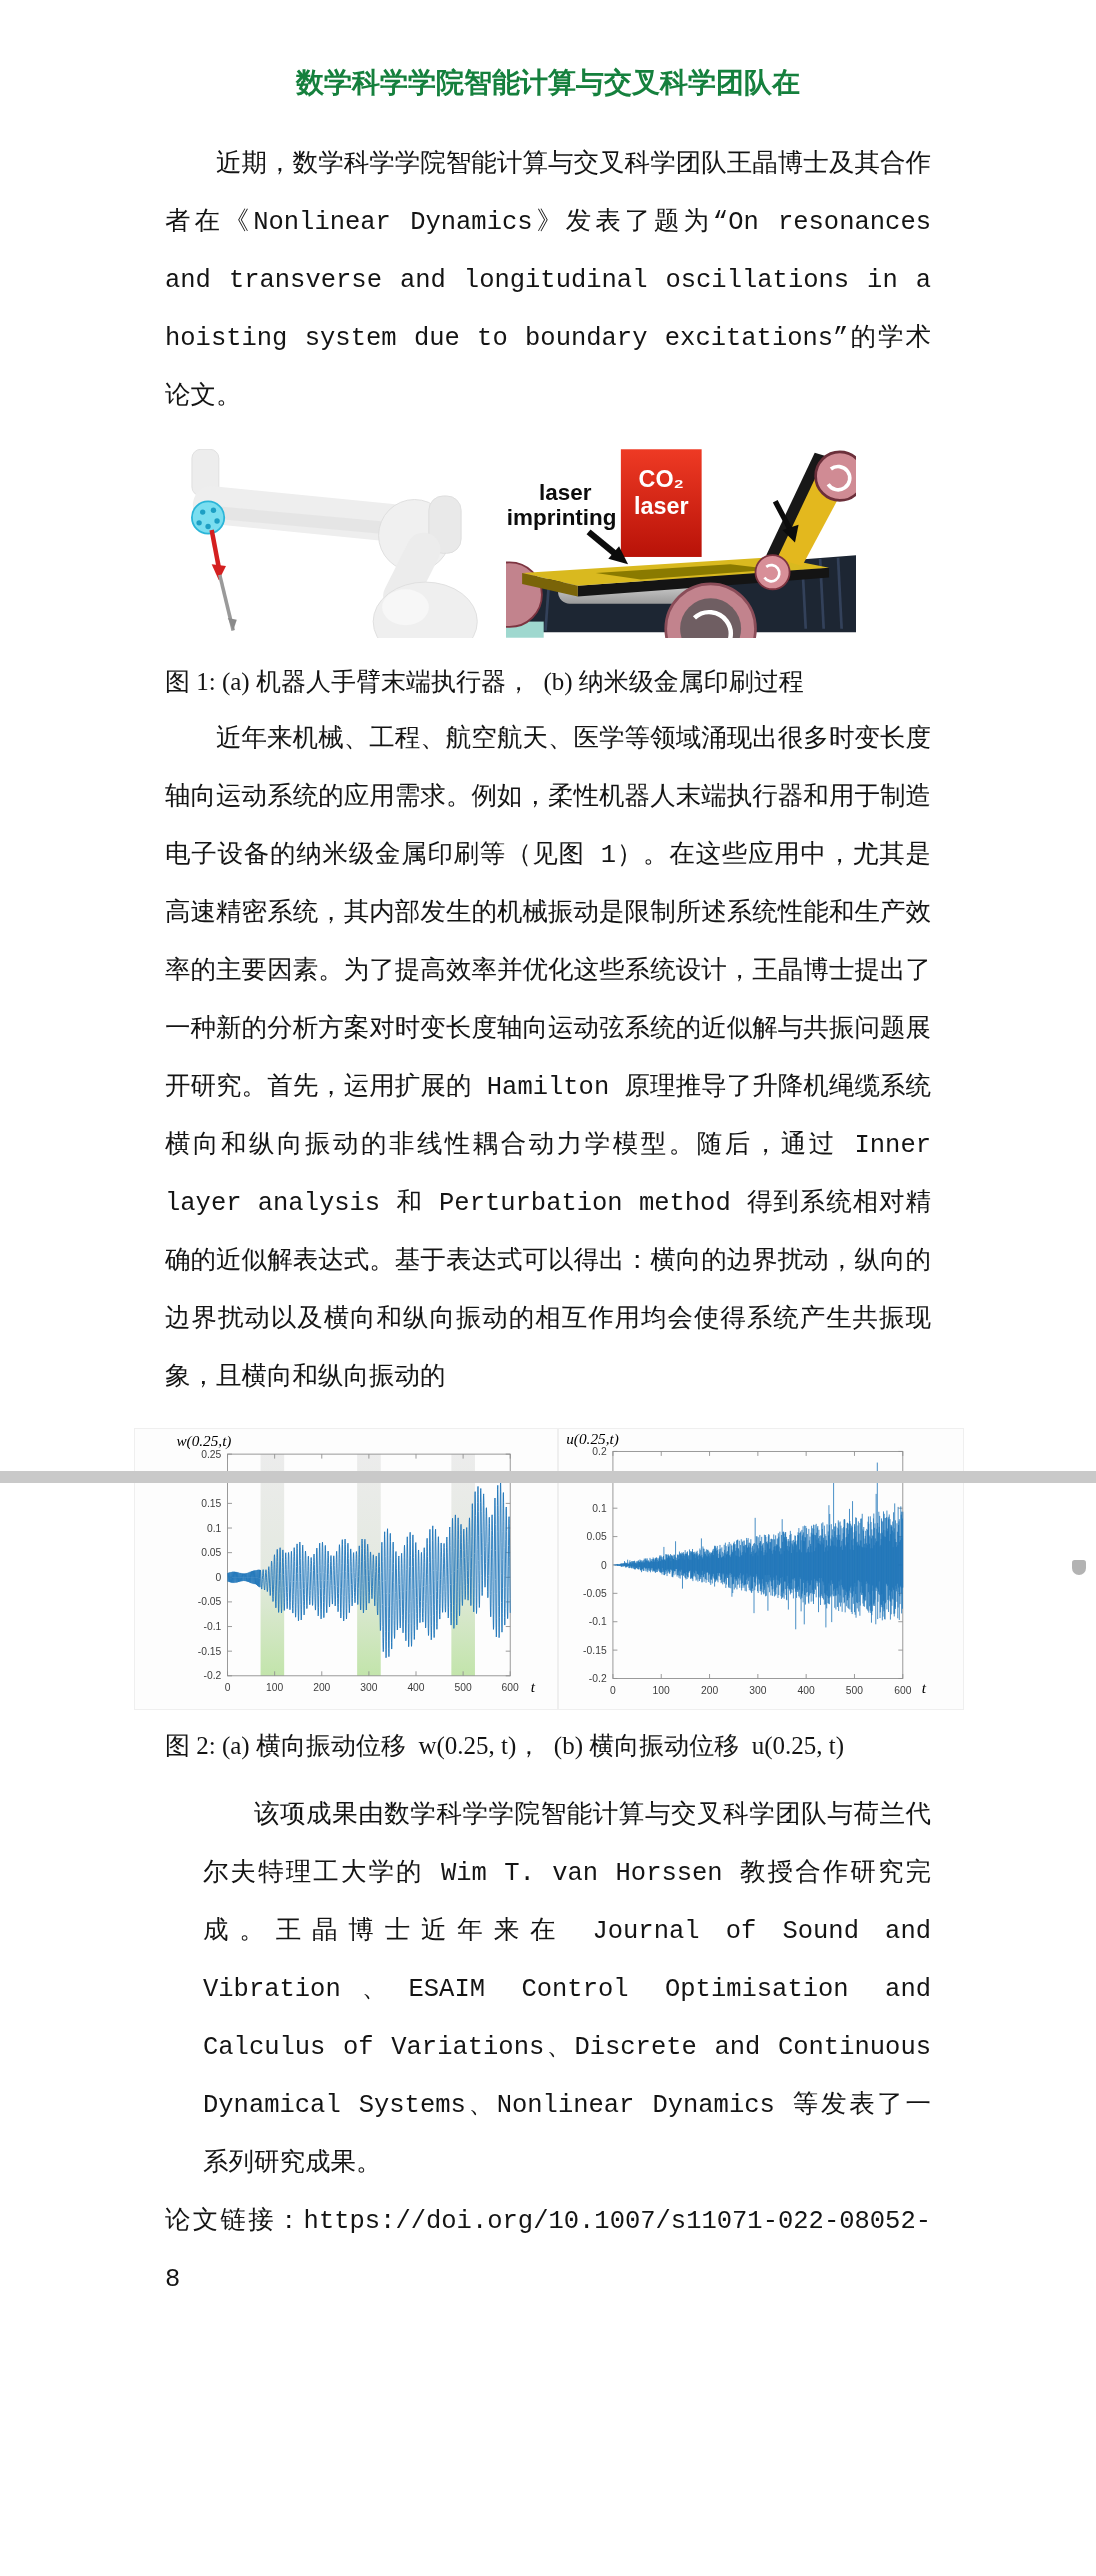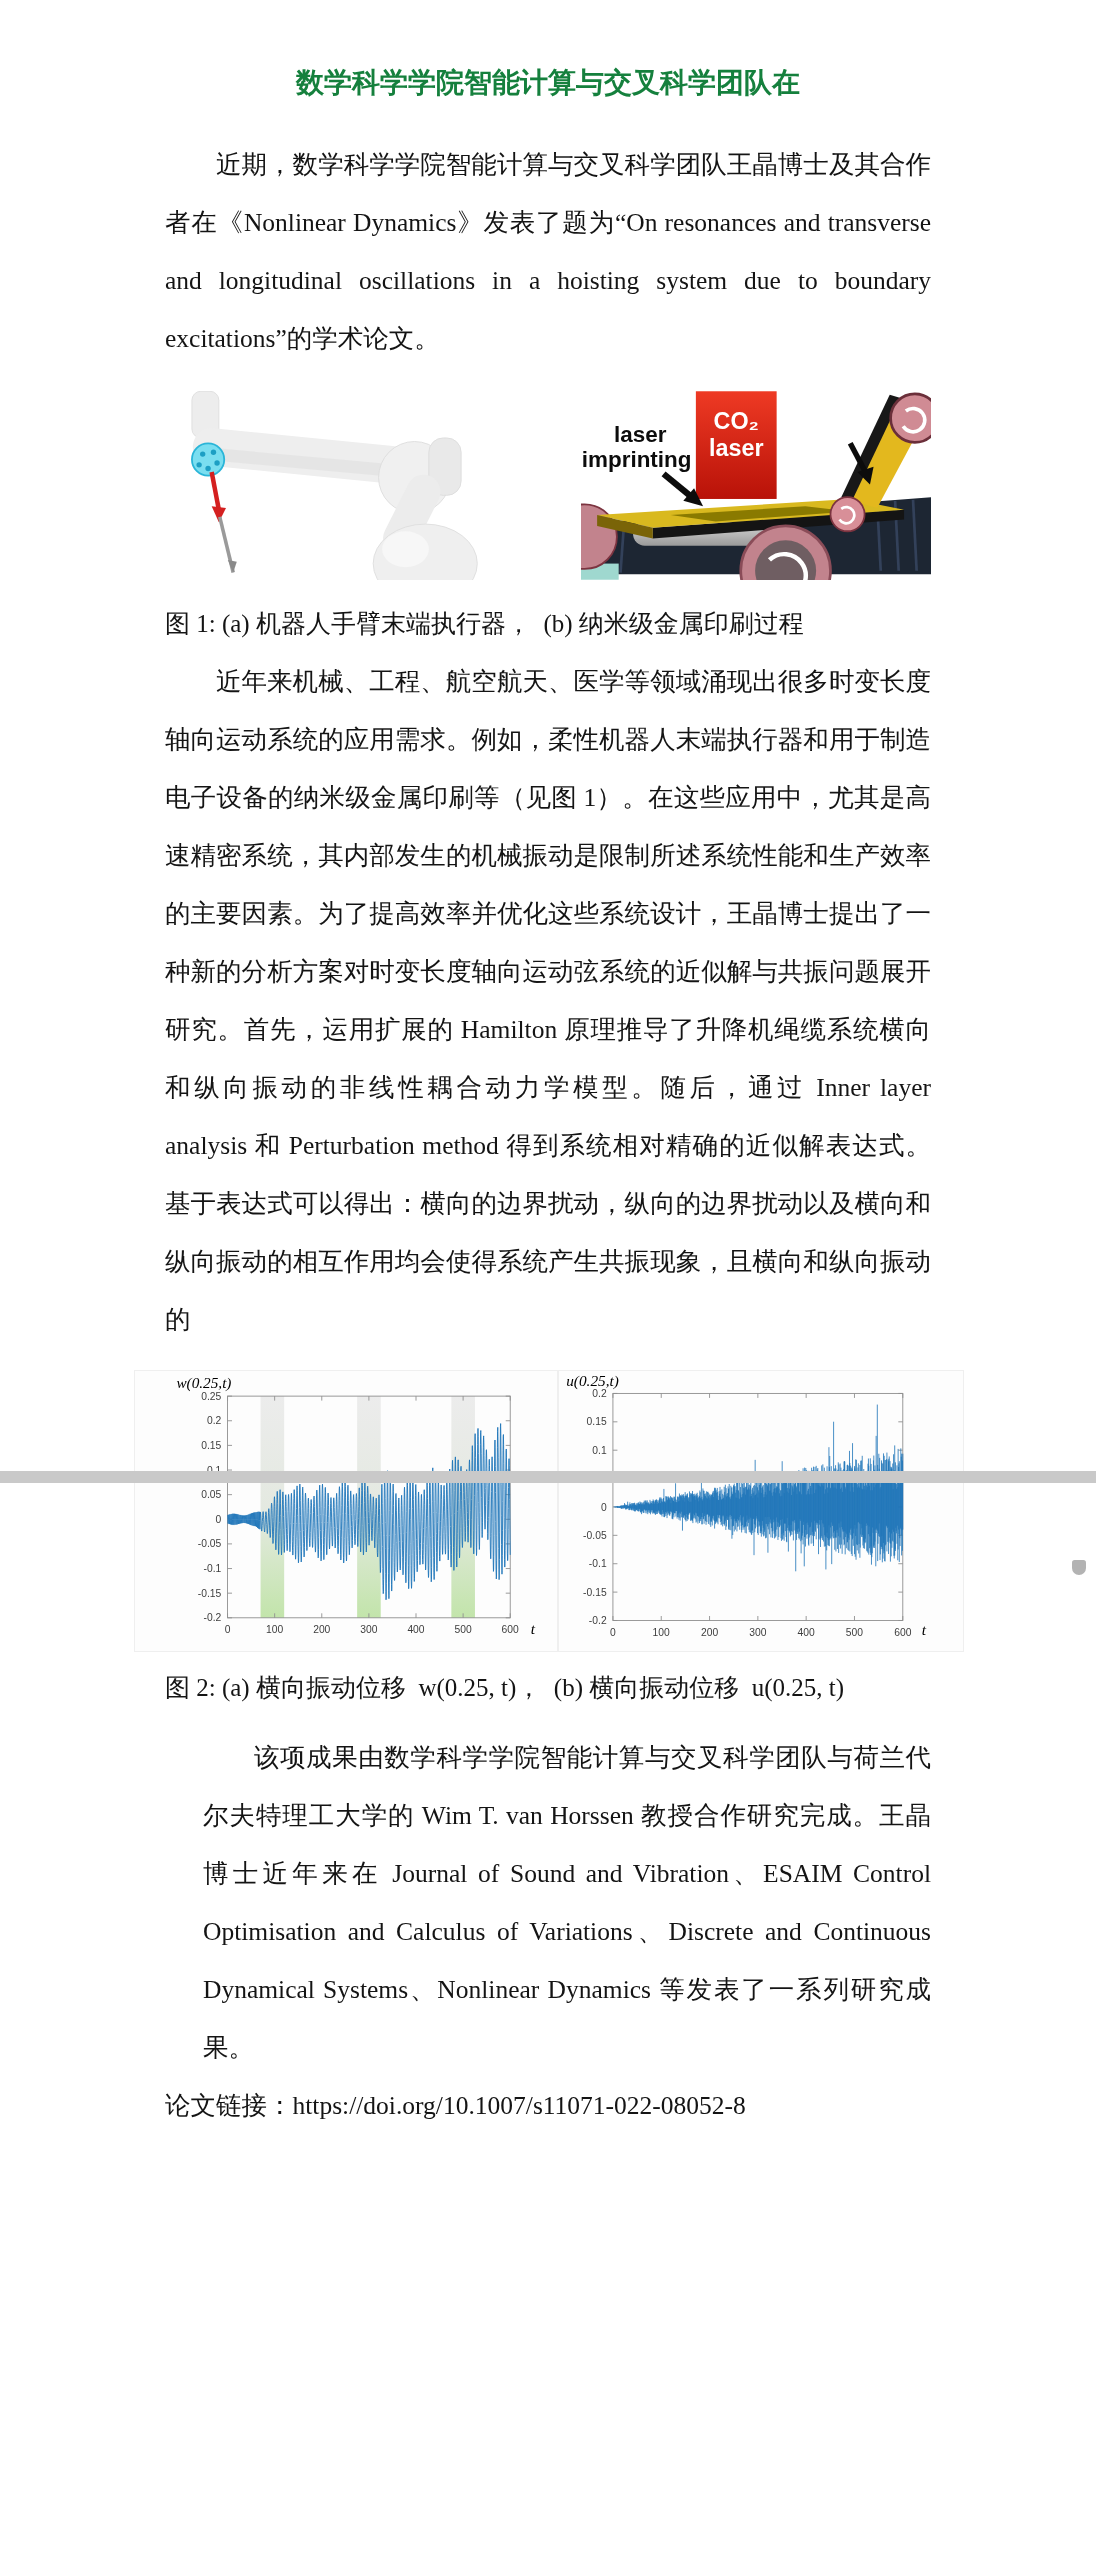--- a/index.html
+++ b/index.html
@@ -9,25 +9,25 @@
     font-family:"Liberation Serif","DejaVu Serif",serif;color:#141414;
     overflow:hidden;
   }
   .content{width:766px;margin-left:165px;}
   .doc-title{
     font-size:28px;font-weight:bold;line-height:61px;text-align:center;
     margin-top:52px;color:#15803d;
   }
   .doc-title div{white-space:nowrap;}
   p.body-par{
-    font-size:25.5px;line-height:58px;text-align:justify;margin:0;
+    font-size:25.5px;line-height:58px;text-align:justify;margin:0;font-family:Liberation Mono, monospace;
   }
   p.indent{text-indent:51px;}
   .fig1-row{
-    margin-top:23.4px;height:189px;display:flex;justify-content:space-between;
+    margin-top:23.4px;height:189px;display:flex;
     align-items:flex-start;
   }
   .caption{
     font-size:25px;line-height:58px;margin:0;white-space:nowrap;
   }
   #caption-1{margin-top:15.3px;}
   #par-2{margin-top:0;}
   .page-separator{
     position:absolute;left:0;top:1471px;width:1096px;height:11.7px;
     background:#c9c9c9;

